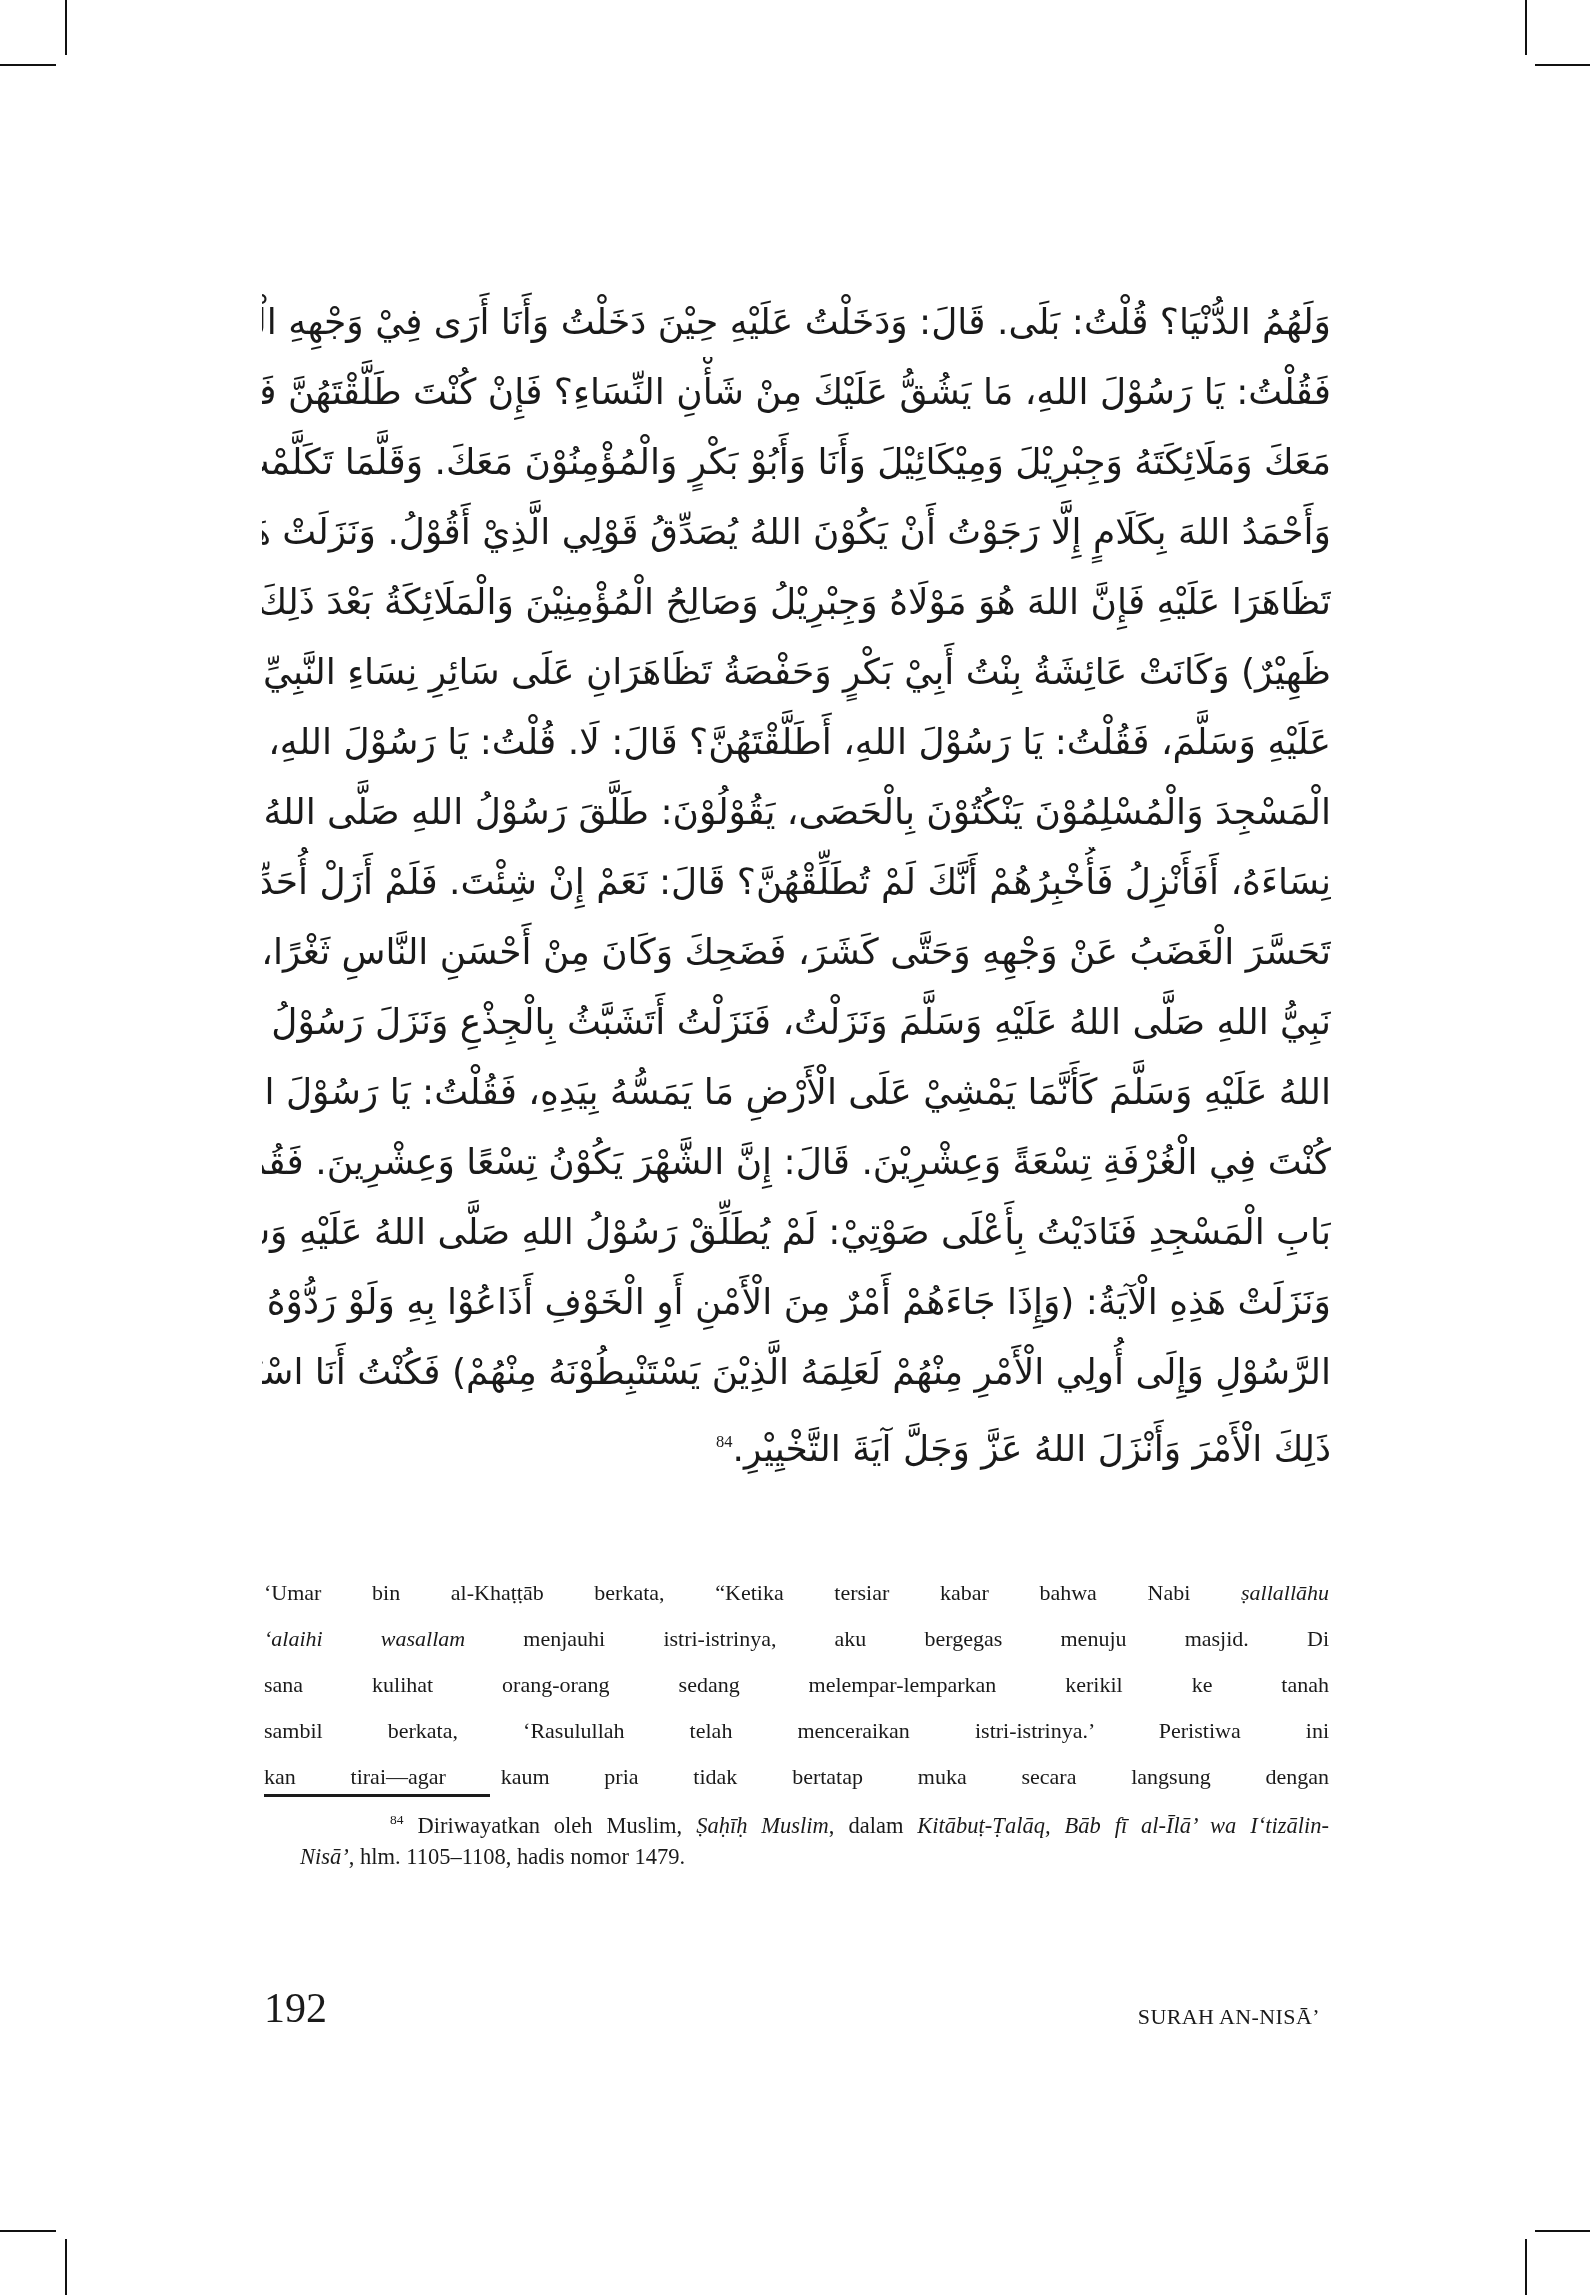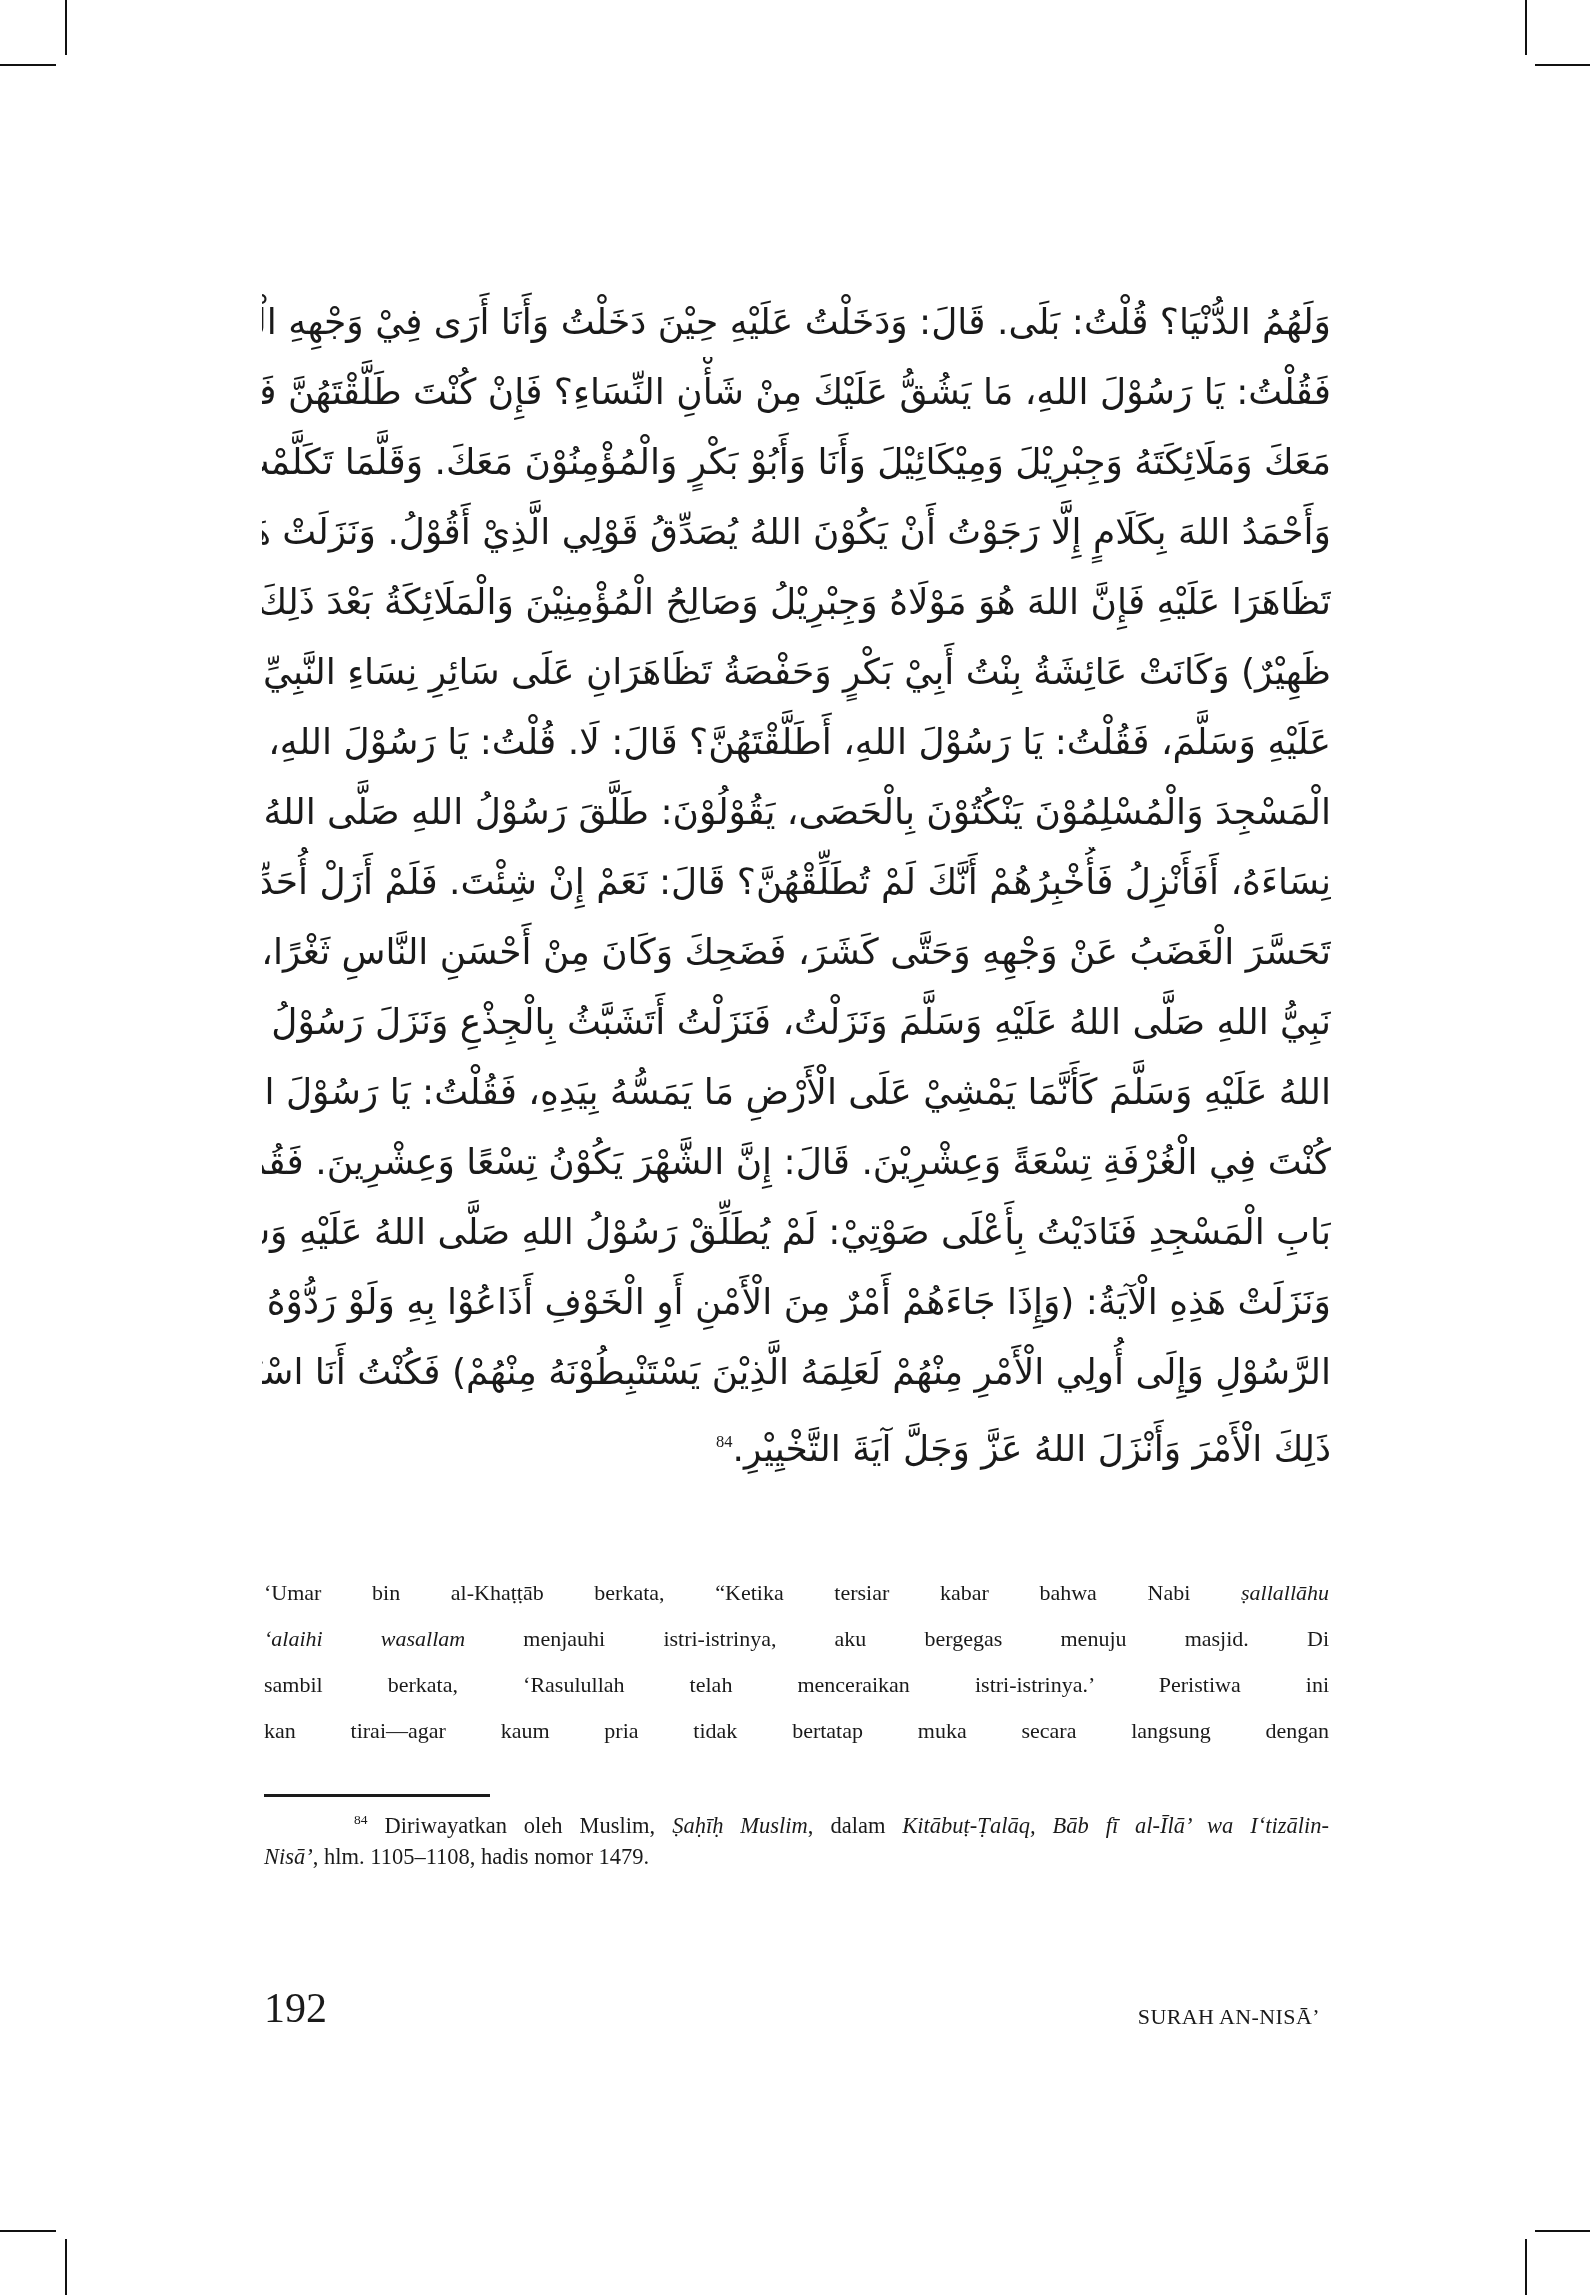--- a/index.html
+++ b/index.html
@@ -24,21 +24,21 @@
     font-family: "Liberation Serif", serif; font-size: 22px; line-height: 46px;
   }
   .lat-line { height: 46px; white-space: nowrap; text-align: justify; text-align-last: justify; }
   .lat-line i { font-style: italic; }
 
   .fn-rule { position: absolute; left: 264px; top: 1794px; width: 226px; height: 3px; background: #1a1a1a; }
   .footnote {
     position: absolute; left: 264px; top: 1801px; width: 1065px;
     font-family: "Liberation Serif", serif; font-size: 22.5px; line-height: 37px;
   }
-  .fn-line { height: 37px; white-space: nowrap; text-align: justify; text-align-last: justify; }
+  .fn-line { height: 37px; white-space: nowrap; text-align: justify; text-align-last: justify; margin-left: 36px; }
   .fn-line.first { padding-left: 90px; }
   .fn-line.last { text-align-last: left; }
   .fn-line sup { font-size: 13.5px; vertical-align: 9px; }
 
   .page-number { position: absolute; left: 264px; top: 1984px; font-family: "Liberation Serif", serif; font-size: 42px; }
   .running-head { position: absolute; right: 271px; top: 2004px; font-family: "Liberation Serif", serif; font-size: 22px; letter-spacing: 0.4px; }
 </style>
 </head>
 <body>
 
@@ -67,20 +67,21 @@
   <div class="ar-line">كُنْتَ فِي الْغُرْفَةِ تِسْعَةً وَعِشْرِيْنَ. قَالَ: إِنَّ الشَّهْرَ يَكُوْنُ تِسْعًا وَعِشْرِينَ. فَقُمْتُ عَلَى</div>
   <div class="ar-line">بَابِ الْمَسْجِدِ فَنَادَيْتُ بِأَعْلَى صَوْتِيْ: لَمْ يُطَلِّقْ رَسُوْلُ اللهِ صَلَّى اللهُ عَلَيْهِ وَسَلَّمَ نِسَاءَهُ.</div>
   <div class="ar-line">وَنَزَلَتْ هَذِهِ الْآيَةُ: (وَإِذَا جَاءَهُمْ أَمْرٌ مِنَ الْأَمْنِ أَوِ الْخَوْفِ أَذَاعُوْا بِهِ وَلَوْ رَدُّوْهُ إِلَى</div>
   <div class="ar-line">الرَّسُوْلِ وَإِلَى أُولِي الْأَمْرِ مِنْهُمْ لَعَلِمَهُ الَّذِيْنَ يَسْتَنْبِطُوْنَهُ مِنْهُمْ) فَكُنْتُ أَنَا اسْتَنْبَطْتُ</div>
   <div class="ar-line last"><span>ذَلِكَ الْأَمْرَ وَأَنْزَلَ اللهُ عَزَّ وَجَلَّ آيَةَ التَّخْيِيْرِ.</span><sup>84</sup></div>
 </div>
 
 <div class="latin-para">
   <div class="lat-line"><span>‘Umar bin al-Khaṭṭāb berkata, “Ketika tersiar kabar bahwa Nabi </span><i>ṣallallāhu</i></div>
   <div class="lat-line"><i>‘alaihi wasallam</i><span> menjauhi istri-istrinya, aku bergegas menuju masjid. Di</span></div>
+  <div class="lat-line"><span>sana kulihat orang-orang sedang melempar-lemparkan kerikil ke tanah</span></div>
   <div class="lat-line"><span>sambil berkata, ‘Rasulullah telah menceraikan istri-istrinya.’ Peristiwa ini</span></div>
   <div class="lat-line"><span>kan tirai—agar kaum pria tidak bertatap muka secara langsung dengan</span></div>
 </div>
 
 <div class="fn-rule"></div>
 <div class="footnote">
   <div class="fn-line first"><sup>84</sup><span> Diriwayatkan oleh Muslim, </span><i>Ṣaḥīḥ Muslim</i><span>, dalam </span><i>Kitābuṭ-Ṭalāq, Bāb fī al-Īlā’ wa I‘tizālin-</i></div>
   <div class="fn-line last"><i>Nisā’</i><span>, hlm. 1105–1108, hadis nomor 1479.</span></div>
 </div>
 

